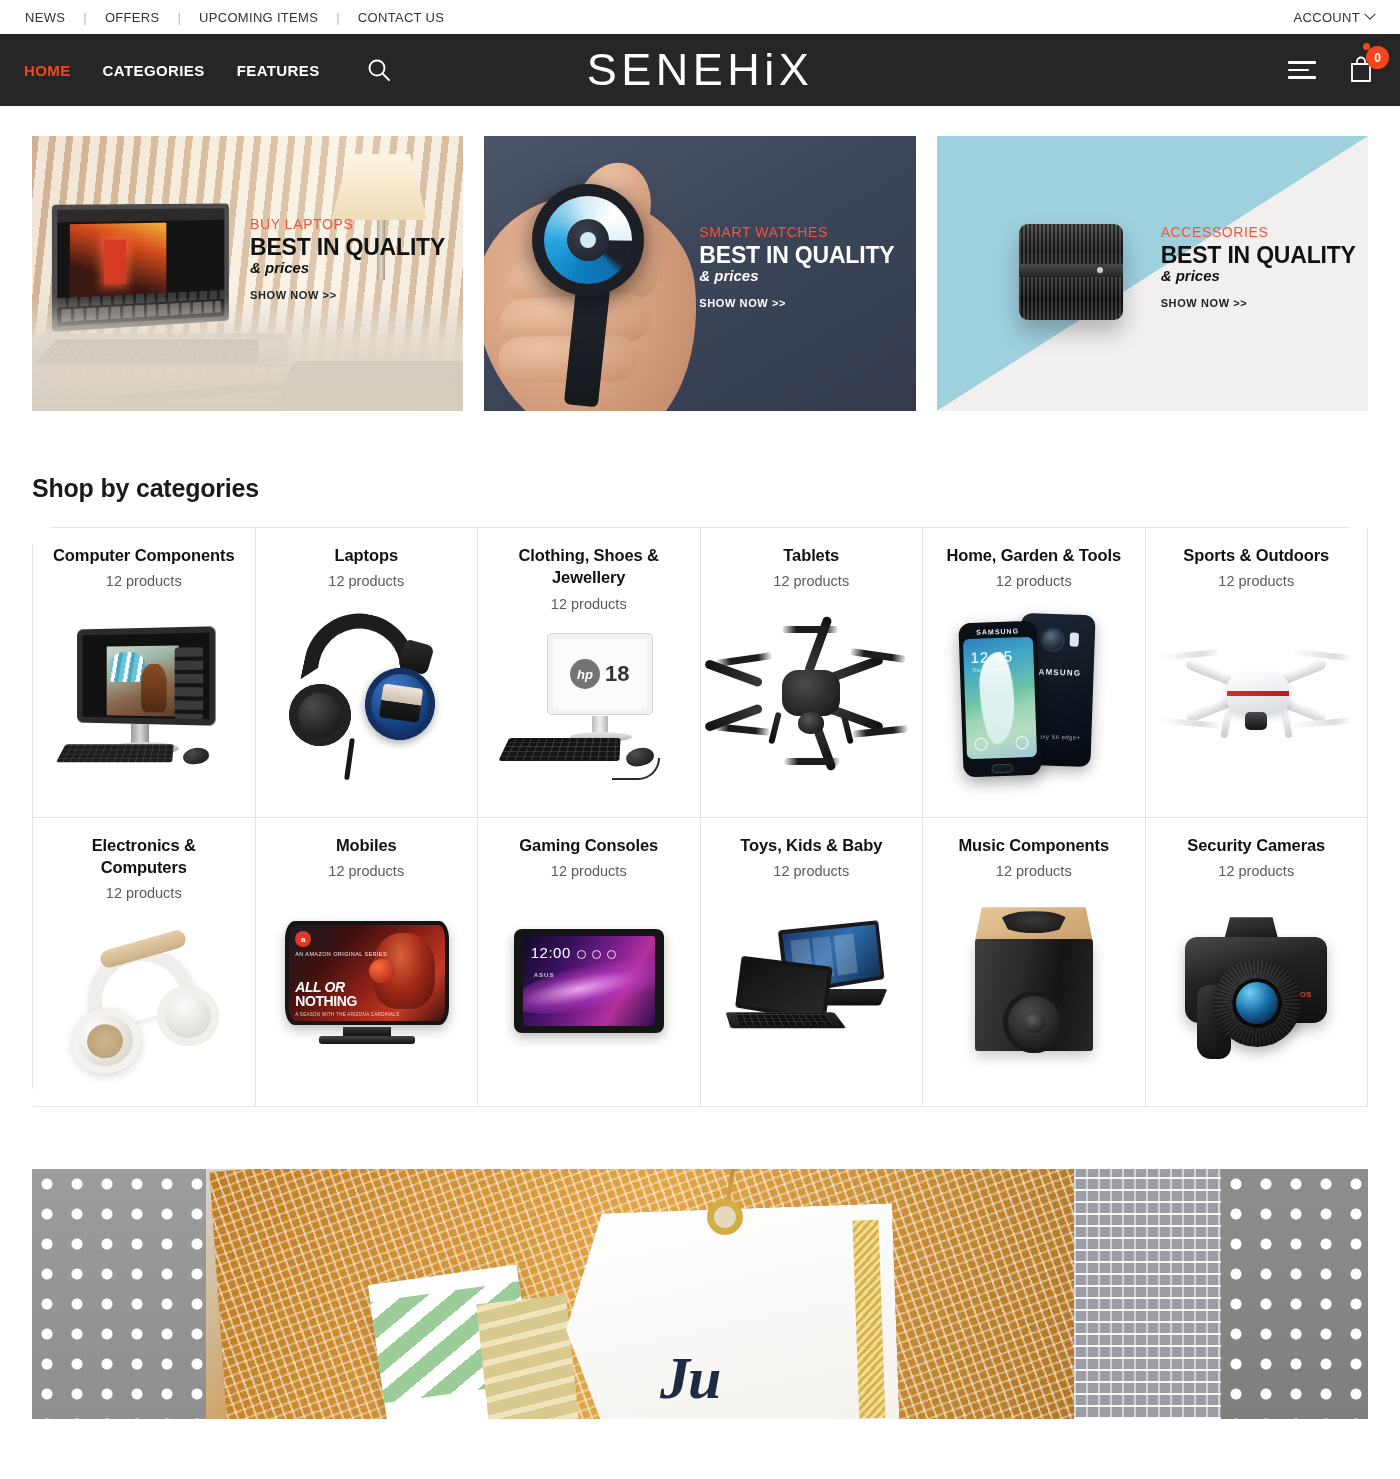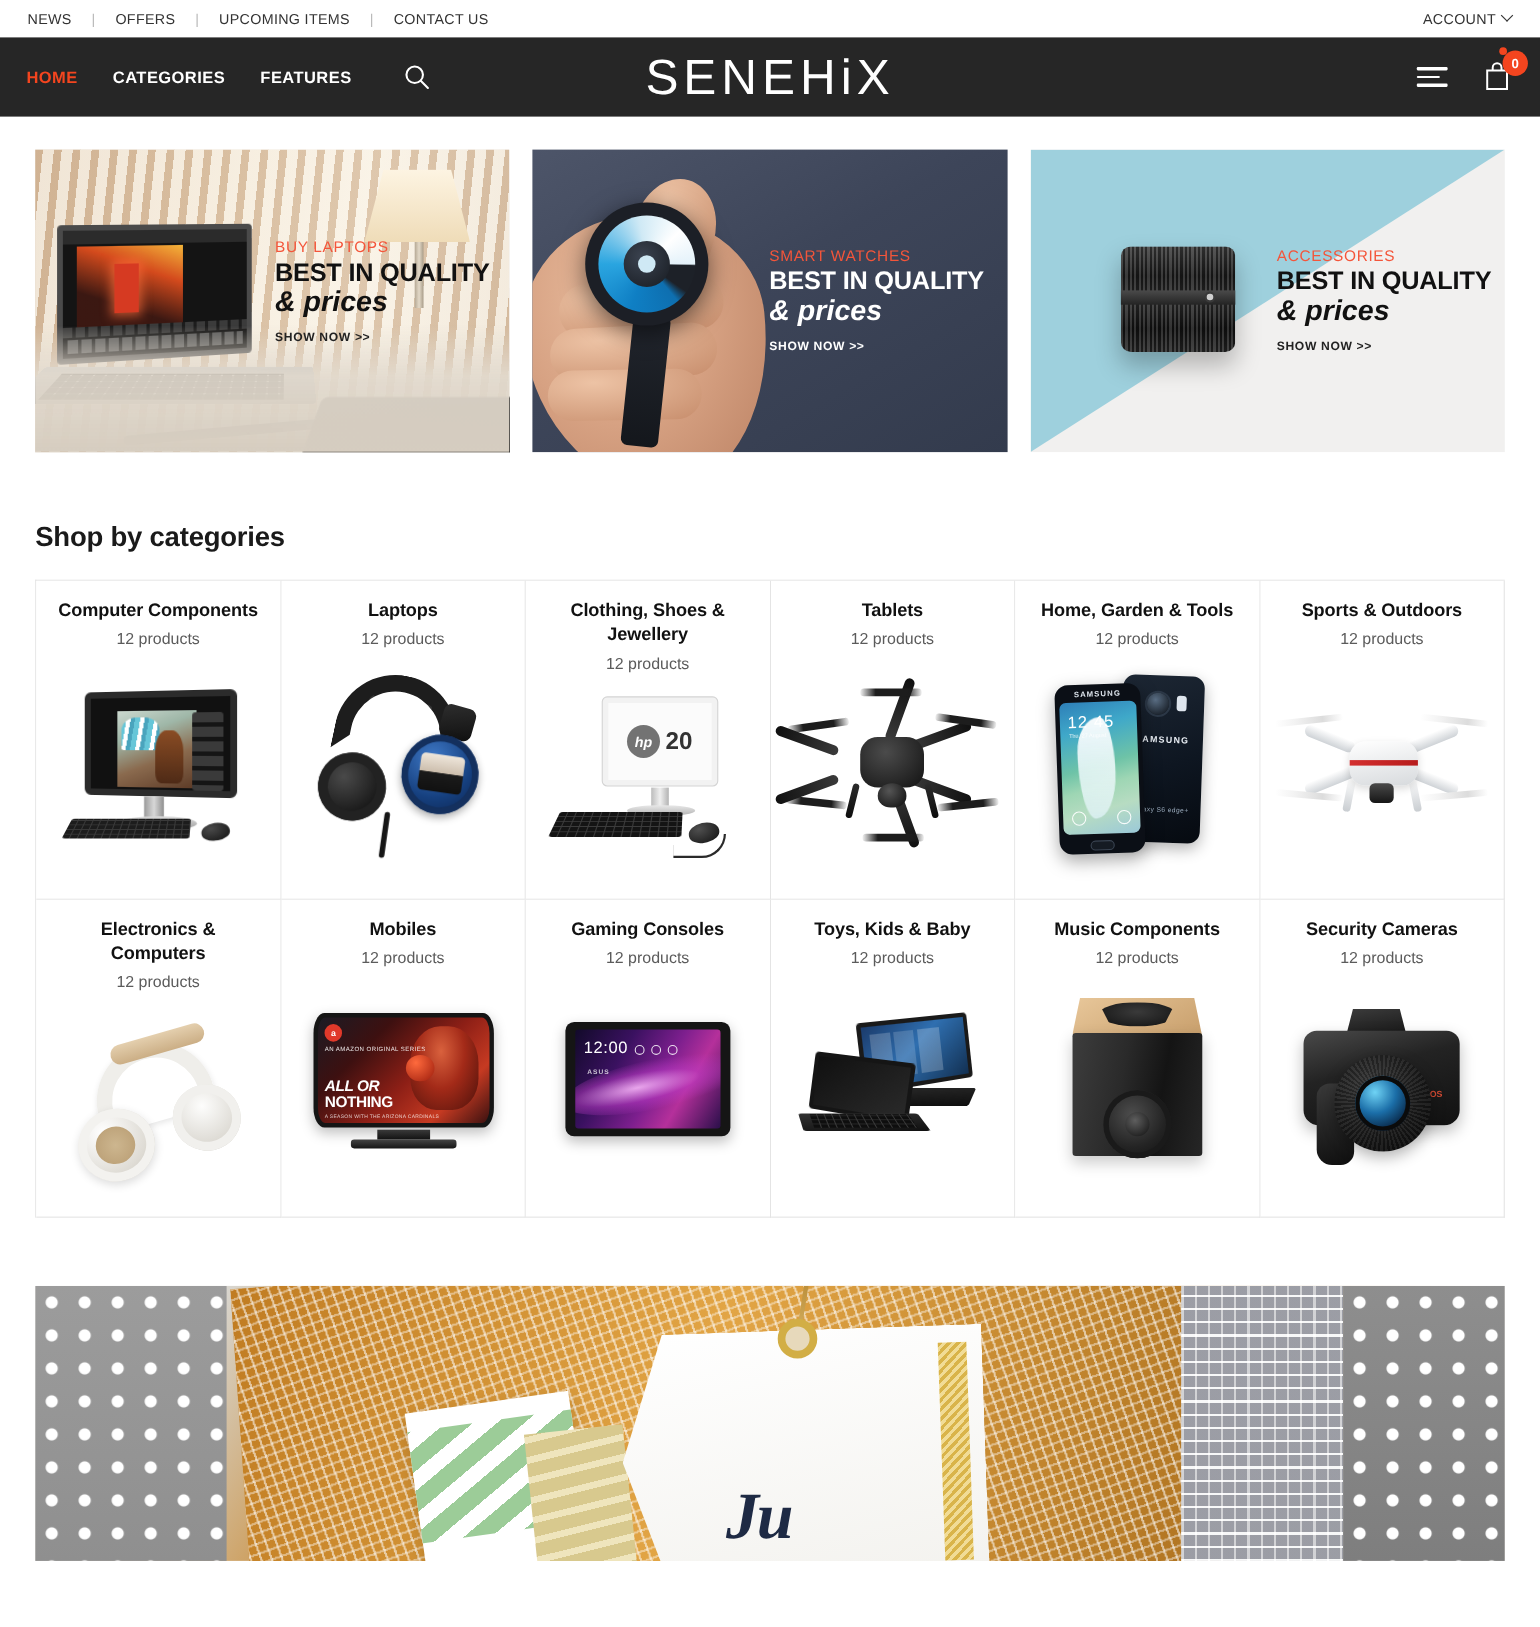--- a/index.html
+++ b/index.html
@@ -159,21 +159,21 @@
     margin-bottom: 3px;
   }
   .promo-title {
     font-size: 23px;
     font-weight: bold;
     letter-spacing: -.2px;
     line-height: 1.08;
     color: #111;
   }
   .promo-sub {
-    font-size: 26px;
+    font-size: 15px;
     font-weight: bold;
     font-style: italic;
     line-height: 1.1;
     color: #111;
   }
   .promo-cta {
     margin-top: 13px;
     font-size: 11px;
     font-weight: 600;
     letter-spacing: .6px;
@@ -368,20 +368,21 @@
     letter-spacing: -.2px;
     padding: 63px 0 24px 0;
   }
 
   
   .cat-grid {
     display: grid;
     grid-template-columns: repeat(6, 1fr);
     border-top: 1px solid #e4e4e4;
     border-left: 1px solid #e4e4e4;
+    border-radius: 22px;
   }
   .cat-card {
     border-right: 1px solid #e4e4e4;
     border-bottom: 1px solid #e4e4e4;
     padding: 16px 10px 14px 10px;
     text-align: center;
     background: #fff;
     cursor: pointer;
     display: flex;
     flex-direction: column;
@@ -1194,21 +1195,21 @@
         </div>
     </div>
 
     <div class="cat-card">
       <div class="cat-name">Clothing, Shoes &amp; Jewellery</div>
       <div class="cat-count">12 products</div>
       <div class="cat-img">
           <div class="art">
         <div class="hp18-screen">
           <span class="hp18-logo">hp</span>
-          <span class="hp18-num">20</span>
+          <span class="hp18-num">18</span>
         </div>
         <div class="hp18-stand"></div>
             <div class="hp18-foot"></div>
         <div class="hp18-cable"></div>
         <div class="hp18-kb"></div>
             <div class="hp18-mouse"></div>
       </div>
         </div>
     </div>
 

